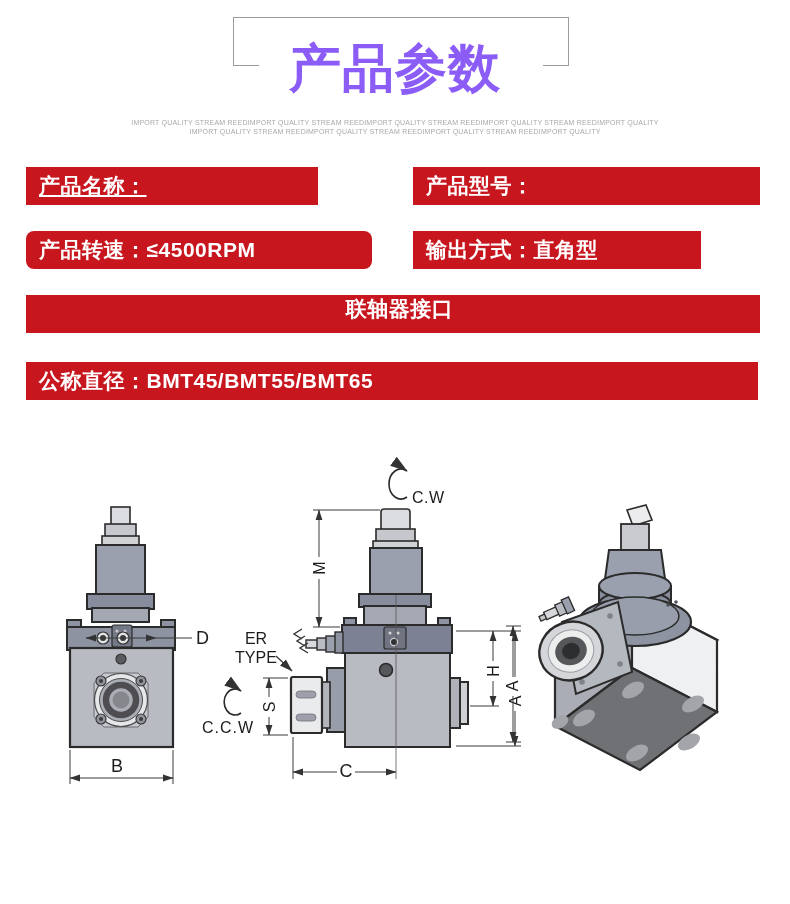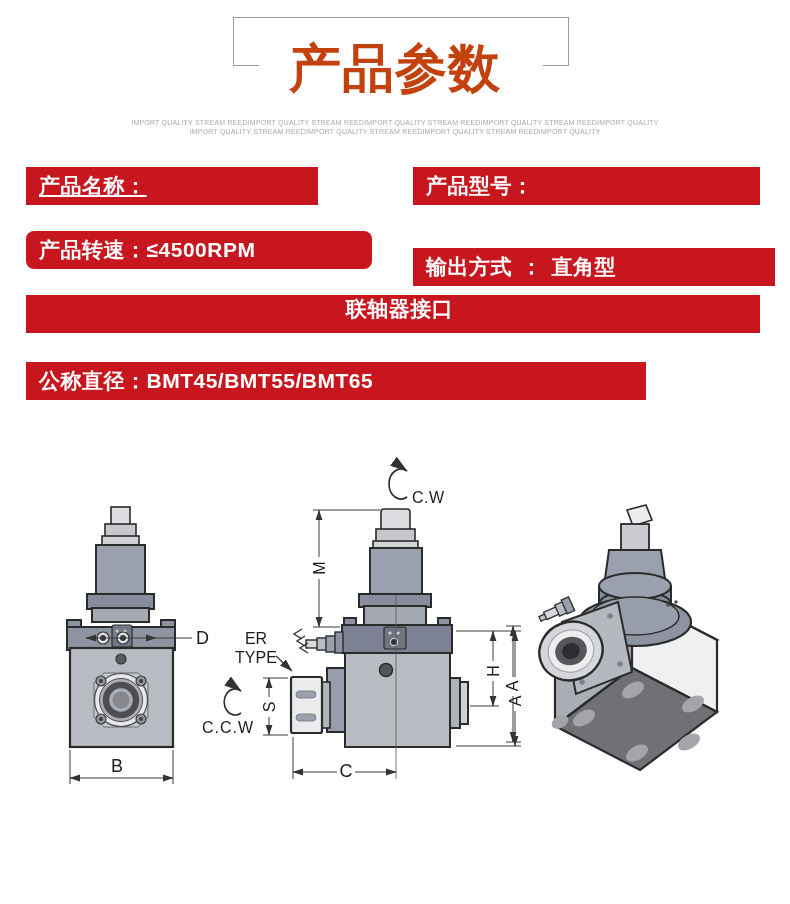--- a/index.html
+++ b/index.html
@@ -6,33 +6,33 @@
   .page{position:relative;width:790px;height:904px;background:#fff;overflow:hidden;
         font-family:"Liberation Sans","DejaVu Sans",sans-serif;}
   
   .frame-top{position:absolute;left:233px;top:17px;width:335px;height:0;
              border-top:1.5px solid #9b9b9b;}
   .frame-left{position:absolute;left:233px;top:17px;width:25px;height:48px;
               border-left:1.5px solid #9b9b9b;border-bottom:1.5px solid #9b9b9b;}
   .frame-right{position:absolute;left:543px;top:17px;width:25px;height:48px;
                border-right:1.5px solid #9b9b9b;border-bottom:1.5px solid #9b9b9b;}
   .page-title{position:absolute;left:0;right:0;top:34px;text-align:center;
-              font-size:52px;font-weight:600;color:#c2410c;letter-spacing:1px;}
+              font-size:52px;font-weight:600;color:#8b5cf6;letter-spacing:1px;}
   .tagline{position:absolute;left:0;right:0;top:118px;text-align:center;
            font-size:7px;line-height:9px;color:#a9a9a9;letter-spacing:0.2px;white-space:nowrap;}
   
   .banner{position:absolute;height:38px;background:#c8161e;color:#fff;display:flex;
           align-items:center;padding-left:13px;box-sizing:border-box;
           font-size:21px;font-weight:bold;letter-spacing:0.5px;white-space:nowrap;overflow:hidden;}
   .b-r1l{left:26px;top:167px;width:292px;text-decoration:underline;}
   .b-r1r{left:413px;top:167px;width:347px;}
   .b-r2l{left:26px;top:231px;width:346px;border-radius:8px;}
-  .b-r2r{left:413px;top:248px;width:362px;gap:9px;}
+  .b-r2r{left:413px;top:231px;width:288px;}
   .b-r3{left:26px;top:295px;width:734px;flex-direction:column;}
-  .b-r4{left:26px;top:362px;width:620px;}
+  .b-r4{left:26px;top:362px;width:732px;}
   
   .drawing{position:absolute;left:0;top:450px;width:790px;height:420px;}
   .dim{font:16px "Liberation Sans",sans-serif;fill:#1c1c1c;}
   .dimbig{font:18px "Liberation Sans",sans-serif;fill:#1c1c1c;}
   .dimrot{font:16px "Liberation Sans",sans-serif;fill:#1c1c1c;}
 </style>
 </head>
 <body>
 
 <div class="page">

